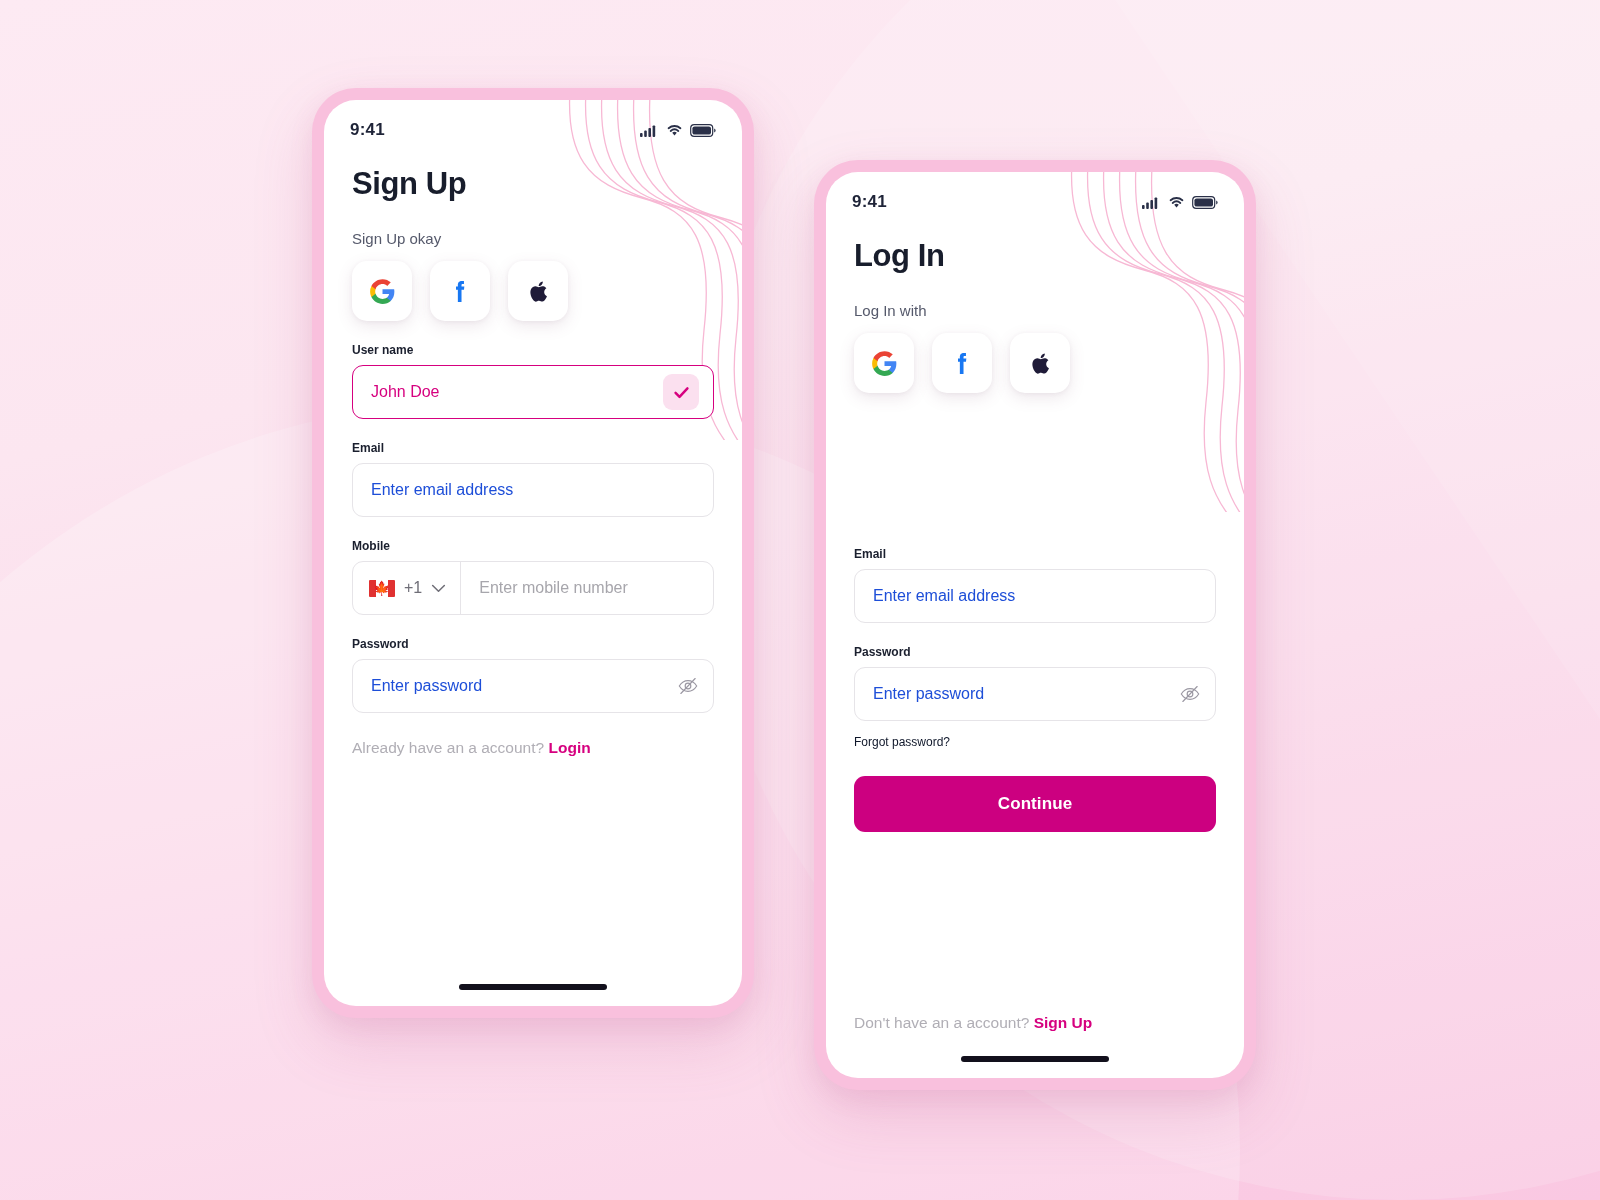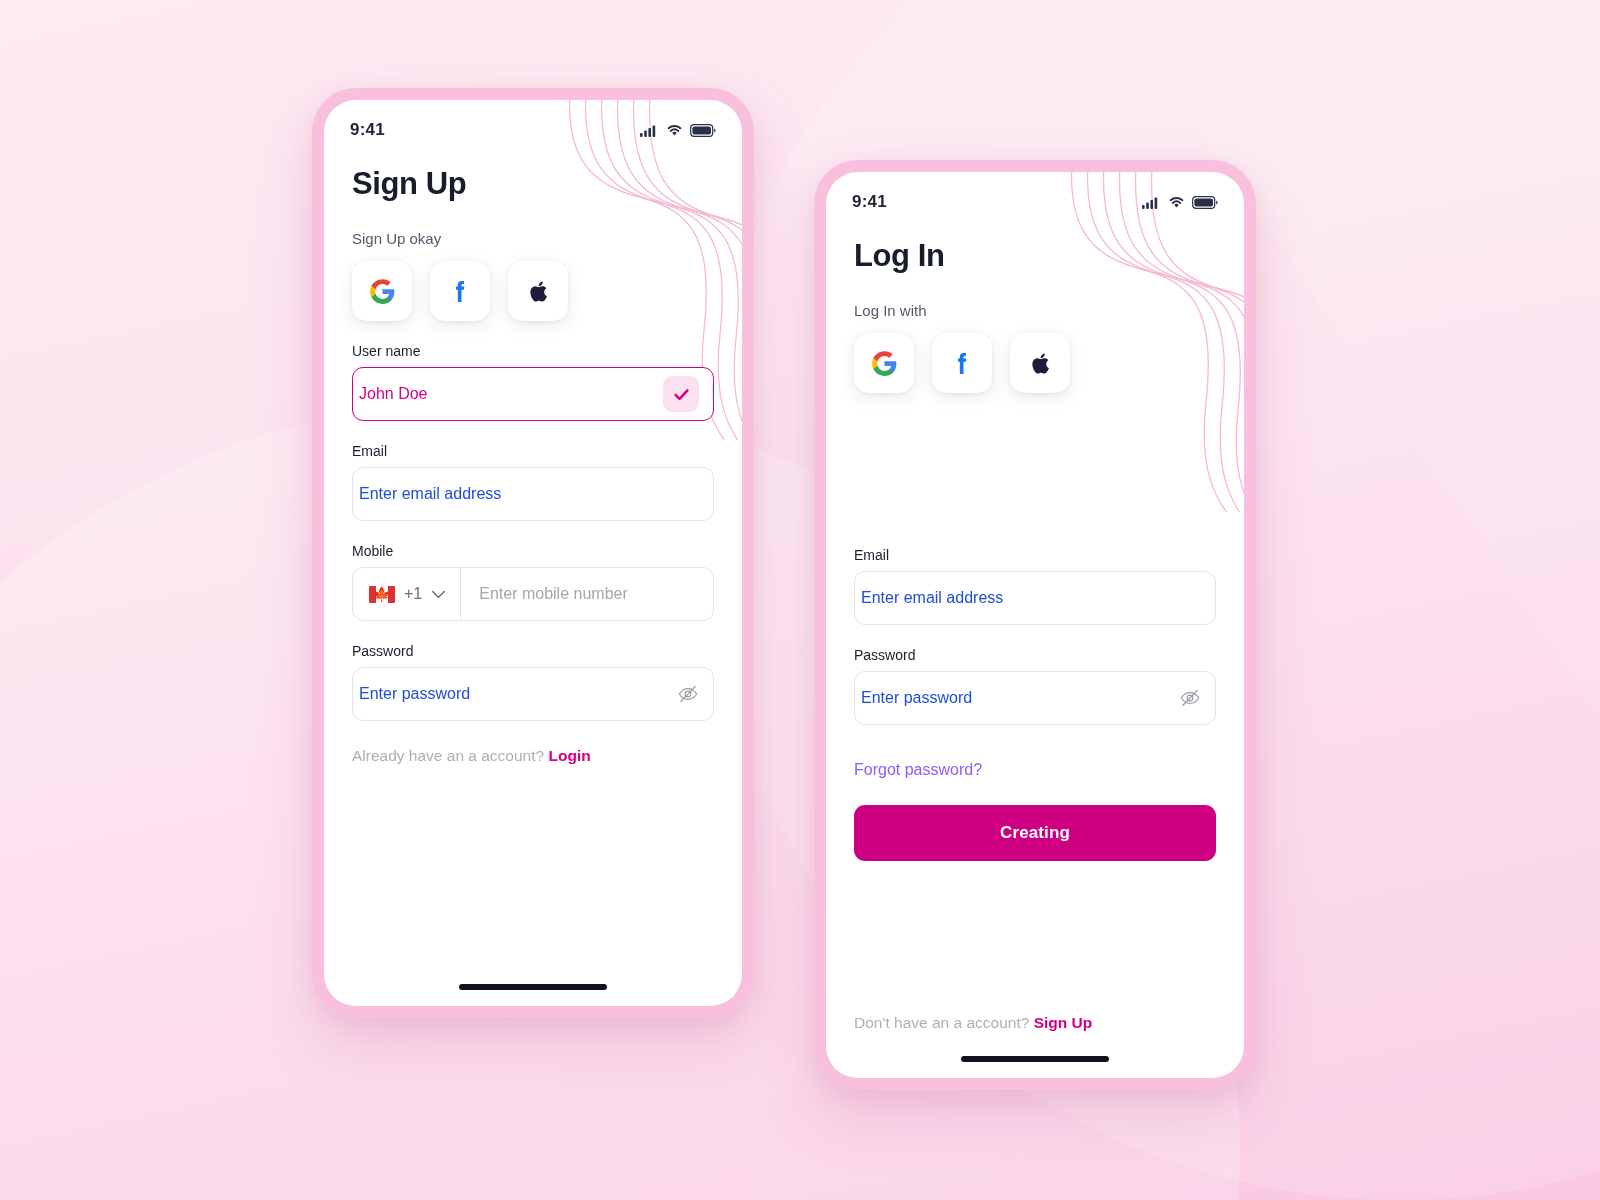--- a/index.html
+++ b/index.html
@@ -138,36 +138,36 @@
     border-radius: 15px;
     display: flex;
     align-items: center;
     justify-content: center;
     box-shadow: 0 5px 16px rgba(120, 80, 110, 0.13),
                 0 1px 4px rgba(120, 80, 110, 0.07);
   }
   .social-btn svg { display: block; }
 
   .field-label {
-    font-size: 14px;
-    font-weight: normal;
+    font-size: 12px;
+    font-weight: bold;
     color: #1a1f2e;
     margin-bottom: 8px;
   }
   .field-group { margin-top: 22px; }
 
   .input-box {
     position: relative;
     height: 54px;
     border: 1.3px solid #e6e4e8;
     border-radius: 11px;
     background: #fff;
     display: flex;
     align-items: center;
-    padding: 0 6px;
+    padding: 0 18px;
   }
   .input-box.active {
     border: 1.8px solid #d6007f;
   }
   .input-text {
     font-size: 16px;
     color: #1d4ed8;
   }
   .input-text.filled {
     color: #d6007f;
@@ -264,23 +264,23 @@
     margin-top: 26px;
     font-size: 15.5px;
     color: #b0aeb5;
   }
   .bottom-note .link {
     color: #d6007f;
     font-weight: bold;
   }
 
   .forgot {
-    margin-top: 36px;
-    font-size: 16px;
-    color: #8b5cf6;
+    margin-top: 14px;
+    font-size: 12px;
+    color: #0f172a;
     display: inline-block;
   }
 
   .spacer-login { height: 132px; }
   .login-bottom {
     position: absolute;
     left: 28px;
     bottom: 46px;
     font-size: 15.5px;
     color: #b0aeb5;
@@ -508,21 +508,21 @@
               <path d="M2.5 12 C5 8, 8.5 6.2, 12 6.2 C15.5 6.2, 19 8, 21.5 12 C19 16, 15.5 17.8, 12 17.8 C8.5 17.8, 5 16, 2.5 12 Z" stroke="#9b98a3" stroke-width="1.25" fill="none"></path>
               <circle cx="12" cy="12" r="3.1" stroke="#9b98a3" stroke-width="1.25" fill="none"></circle>
               <path d="M4.2 20.2 L19.8 3.8" stroke="#9b98a3" stroke-width="1.25" fill="none" stroke-linecap="round"></path>
             </svg>
           </span>
         </div>
       </div>
 
       <div class="forgot">Forgot password?</div>
 
-      <button class="primary-btn">Creating</button>
+      <button class="primary-btn">Continue</button>
     </div>
 
     <div class="login-bottom">
       <span>Don't have an a account?</span>
       <span class="link">Sign Up</span>
     </div>
 
     <div class="home-indicator"></div>
   </div>
 </div>

